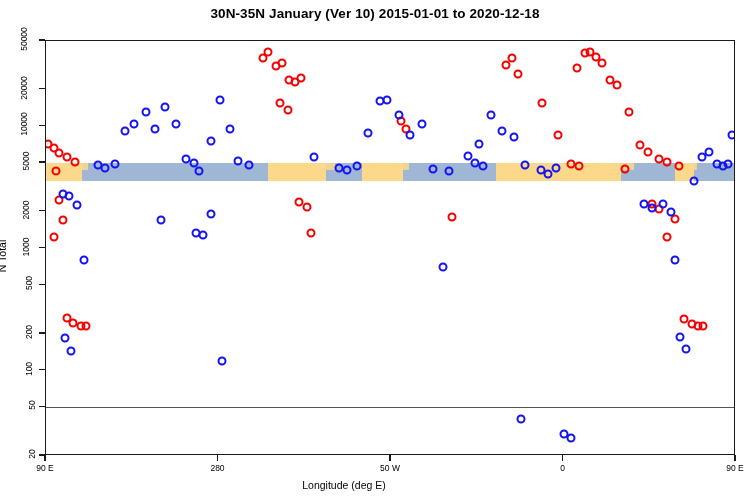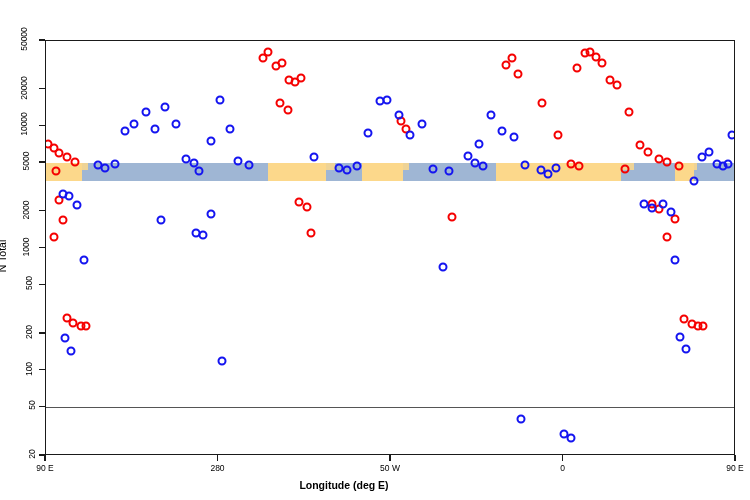--- a/index.html
+++ b/index.html
@@ -99,21 +99,21 @@
     top:463px;
     font-size:8.5px;color:#000;
     white-space:nowrap;
     transform:translateX(-50%);
   }
 
   #x-axis-title{
     position:absolute;
     top:479px;left:0;width:688px;
     text-align:center;
-    font-size:10.5px;color:#000;font-weight:bold;
+    font-size:10.5px;color:#000;
   }
   #y-axis-title{
     position:absolute;
     left:2px;top:250px;
     font-size:10.5px;color:#000;
     white-space:nowrap;
     transform-origin:left center;
     transform:rotate(-90deg) translate(-50%,0);
   }
 
@@ -148,20 +148,21 @@
     box-sizing:border-box;
     background:#fff;
   }
   .legend-label{white-space:nowrap;}
 </style>
 </head>
 <body>
 
 <div id="chart-root">
 
+  <div id="chart-title">30N-35N January (Ver 10)   2015-01-01 to 2020-12-18</div>
 
   <div id="plot-area">
     <div id="grid-layer">
         <div class="gridline-h" style="top: 366.398px; background: rgb(85, 85, 85);"></div>
       </div>
     <div id="coast-band" style="background: rgb(159, 182, 212); top: 122.381px;">
         <div class="land-seg" style="left: 0px; width: 36.4167px; background: rgb(252, 216, 139);"></div>
         <div class="land-frill" style="left: 35.4167px; width: 6.555px; background: rgb(252, 216, 139);"></div>
         <div class="land-seg" style="left: 222.333px; width: 57.5px; background: rgb(252, 216, 139);"></div>
         <div class="land-frill" style="left: 278.833px; width: 10.35px; background: rgb(252, 216, 139);"></div>

